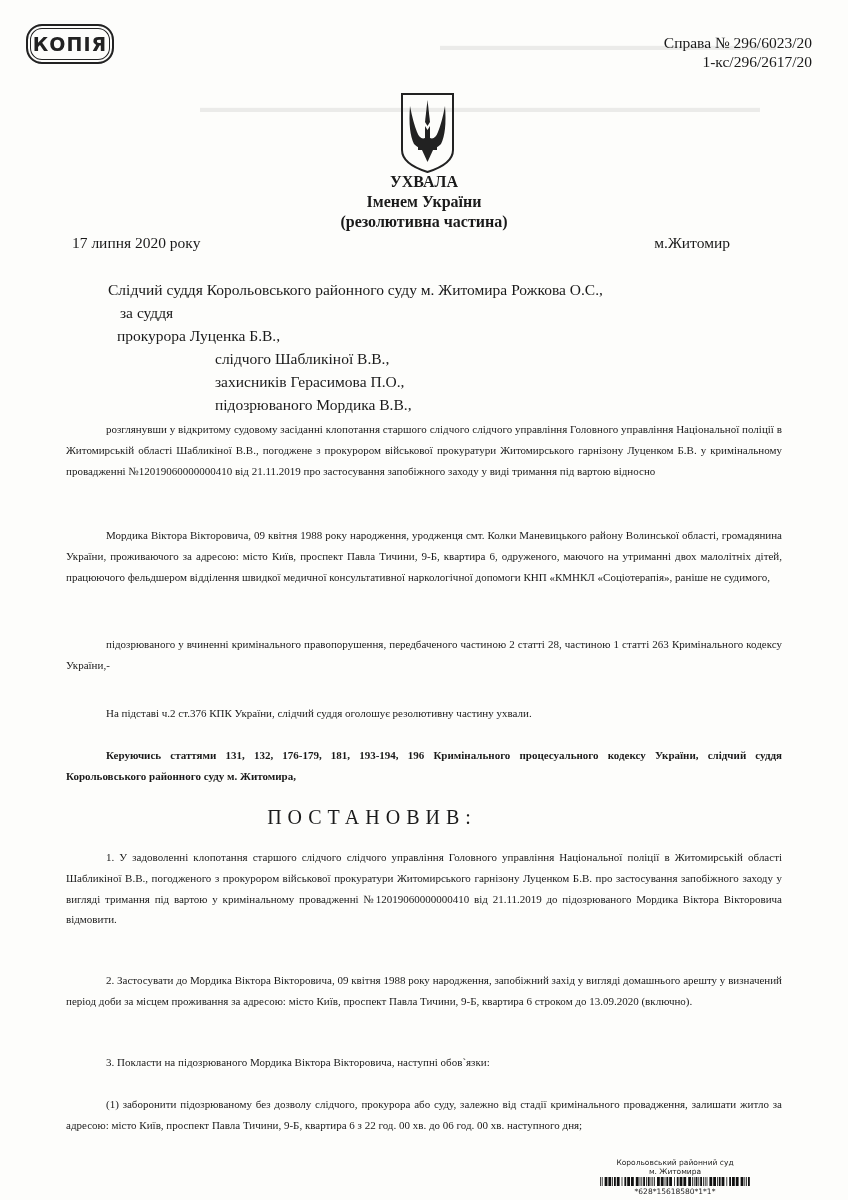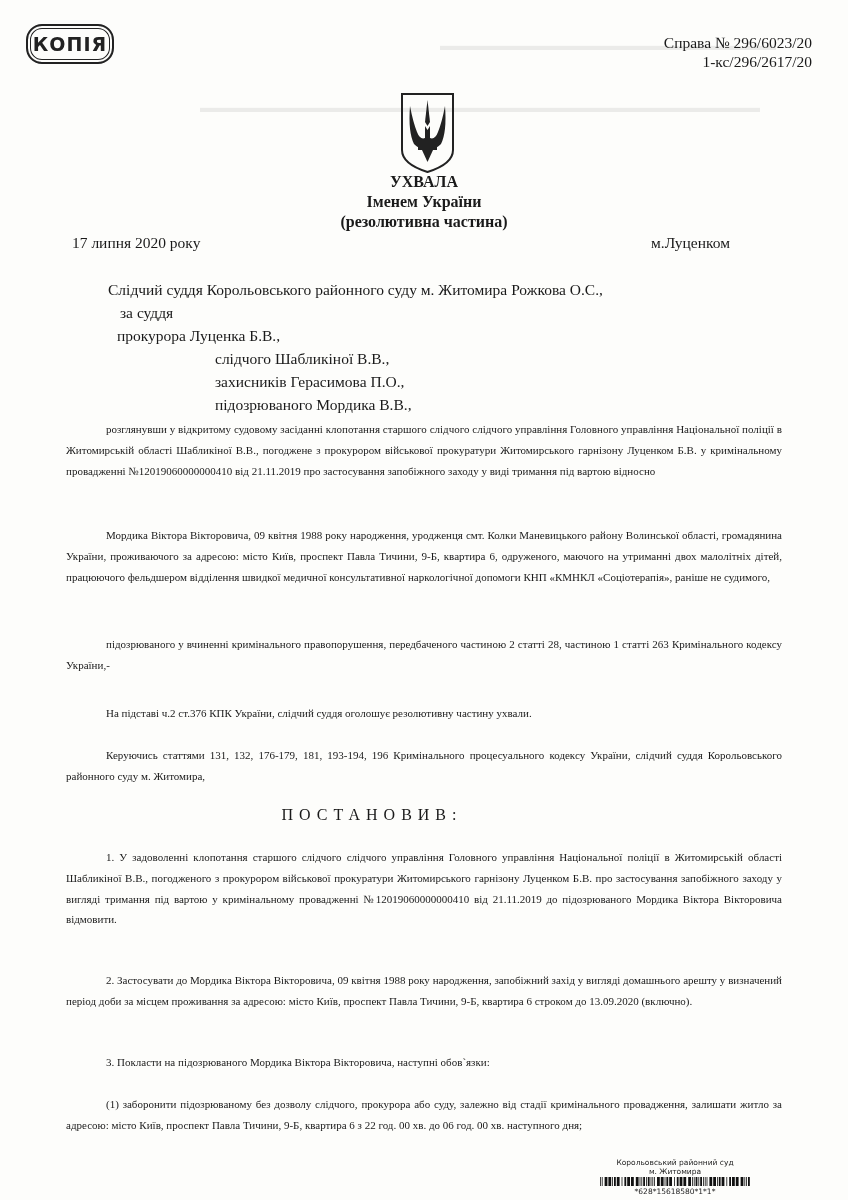--- a/index.html
+++ b/index.html
@@ -30,21 +30,21 @@
 
   .date-line { left: 72px; top: 234px; font-size: 15.5px; }
   .city-line { right: 118px; top: 234px; font-size: 15.5px; }
 
   .txt { font-size: 15.5px; line-height: 20px; white-space: nowrap; }
   .para {
     left: 66px; width: 716px; font-size: 11px; line-height: 20.8px;
     text-align: justify; text-indent: 40px;
   }
 
-  .postanovyv { left: 0; width: 744px; text-align: center; top: 806px; font-size: 16px; letter-spacing: 6px; }
+  .postanovyv { left: 0; width: 744px; text-align: center; top: 806px; font-size: 20px; letter-spacing: 6px; }
 
   .barcode-box { left: 600px; top: 1158px; width: 150px; text-align: center; font-family: "DejaVu Sans", sans-serif; font-size: 7.5px; line-height: 9px; color: #222; }
   .barcode { display: block; margin: 1px 0; height: 9px; width: 150px; }
 
   .ghost { color: rgba(0,0,0,0.07); font-size: 14px; position: absolute; white-space: nowrap; }
 </style>
 </head>
 <body>
 
 <div class="page">
@@ -69,34 +69,34 @@
     </svg>
   </div>
 
   <div class="abs title-block">
     <div>УХВАЛА</div>
     <div>Іменем України</div>
     <div>(резолютивна частина)</div>
   </div>
 
   <div class="abs date-line">17 липня 2020 року</div>
-  <div class="abs city-line">м.Луценком</div>
+  <div class="abs city-line">м.Житомир</div>
 
   <div class="abs txt" style="left:108px;top:280px;">Слідчий суддя Корольовського районного суду м. Житомира Рожкова О.С.,</div>
   <div class="abs txt" style="left:120px;top:303px;">за суддя</div>
   <div class="abs txt" style="left:117px;top:326px;">прокурора Луценка Б.В.,</div>
   <div class="abs txt" style="left:215px;top:349px;">слідчого Шабликіної В.В.,</div>
   <div class="abs txt" style="left:215px;top:372px;">захисників Герасимова П.О.,</div>
   <div class="abs txt" style="left:215px;top:395px;">підозрюваного Мордика В.В.,</div>
 
   <div class="abs para" style="top:419px;">розглянувши у відкритому судовому засіданні клопотання старшого слідчого слідчого управління Головного управління Національної поліції в Житомирській області Шабликіної В.В., погоджене з прокурором військової прокуратури Житомирського гарнізону Луценком Б.В. у кримінальному провадженні №12019060000000410 від 21.11.2019 про застосування запобіжного заходу у виді тримання під вартою відносно</div>
   <div class="abs para" style="top:525px;">Мордика Віктора Вікторовича, 09 квітня 1988 року народження, уродженця смт. Колки Маневицького району Волинської області, громадянина України, проживаючого за адресою: місто Київ, проспект Павла Тичини, 9-Б, квартира 6, одруженого, маючого на утриманні двох малолітніх дітей, працюючого фельдшером відділення швидкої медичної консультативної наркологічної допомоги КНП «КМНКЛ «Соціотерапія», раніше не судимого,</div>
   <div class="abs para" style="top:634px;">підозрюваного у вчиненні кримінального правопорушення, передбаченого частиною 2 статті 28, частиною 1 статті 263 Кримінального кодексу України,-</div>
   <div class="abs para" style="top:703px;">На підставі ч.2 ст.376 КПК України, слідчий суддя оголошує резолютивну частину ухвали.</div>
-  <div class="abs para" style="top:745px;">Керуючись статтями 131, 132, 176-179, 181, 193-194, 196 Кримінального процесуального кодексу України, слідчий суддя Корольовського районного суду м. Житомира,</div>
+  <div class="abs para" style="top:745px;font-weight:bold;">Керуючись статтями 131, 132, 176-179, 181, 193-194, 196 Кримінального процесуального кодексу України, слідчий суддя Корольовського районного суду м. Житомира,</div>
 
   <div class="abs postanovyv">ПОСТАНОВИВ:</div>
 
   <div class="abs para" style="top:847px;">1. У задоволенні клопотання старшого слідчого слідчого управління Головного управління Національної поліції в Житомирській області Шабликіної В.В., погодженого з прокурором військової прокуратури Житомирського гарнізону Луценком Б.В. про застосування запобіжного заходу у вигляді тримання під вартою у кримінальному провадженні №12019060000000410 від 21.11.2019 до підозрюваного Мордика Віктора Вікторовича відмовити.</div>
   <div class="abs para" style="top:970px;">2. Застосувати до Мордика Віктора Вікторовича, 09 квітня 1988 року народження, запобіжний захід у вигляді домашнього арешту у визначений період доби за місцем проживання за адресою: місто Київ, проспект Павла Тичини, 9-Б, квартира 6 строком до 13.09.2020 (включно).</div>
   <div class="abs para" style="top:1052px;">3. Покласти на підозрюваного Мордика Віктора Вікторовича, наступні обов`язки:</div>
   <div class="abs para" style="top:1094px;">(1) заборонити підозрюваному без дозволу слідчого, прокурора або суду, залежно від стадії кримінального провадження, залишати житло за адресою: місто Київ, проспект Павла Тичини, 9-Б, квартира 6 з 22 год. 00 хв. до 06 год. 00 хв. наступного дня;</div>
 
   <div class="abs barcode-box">
     <div>Корольовський районний суд</div>

